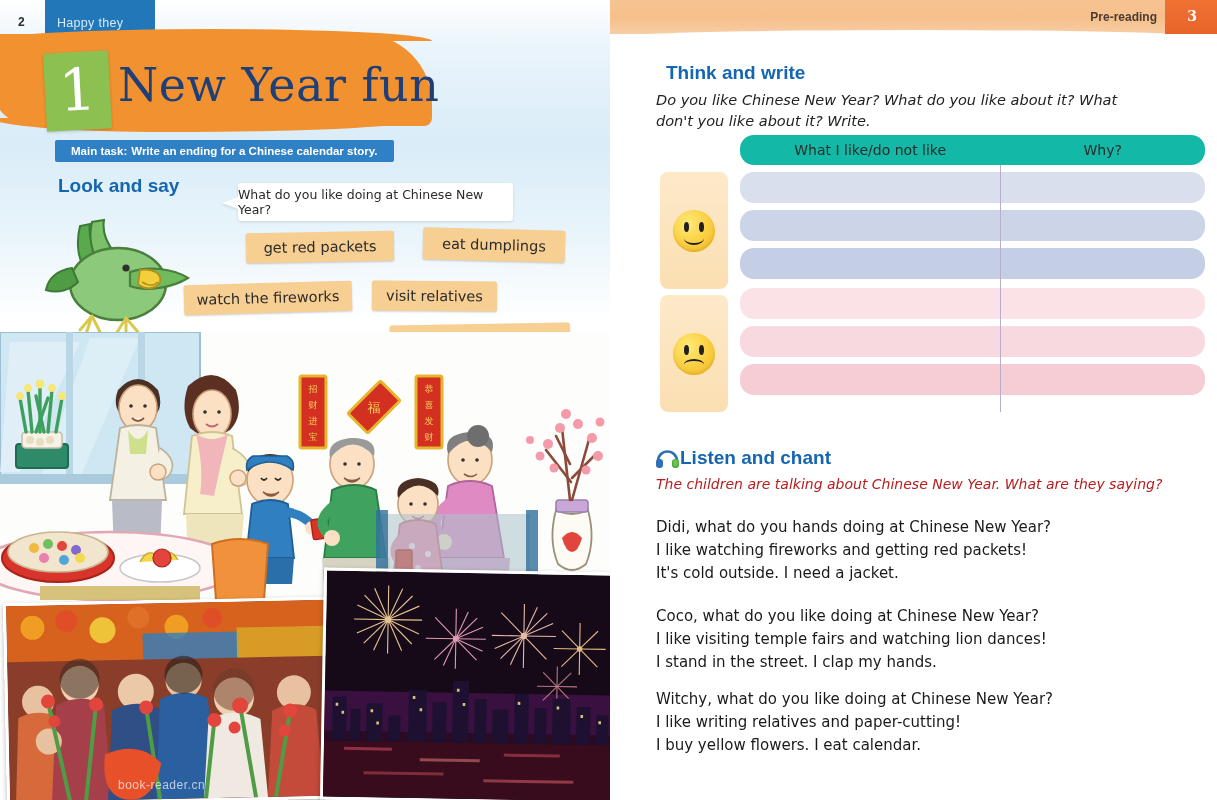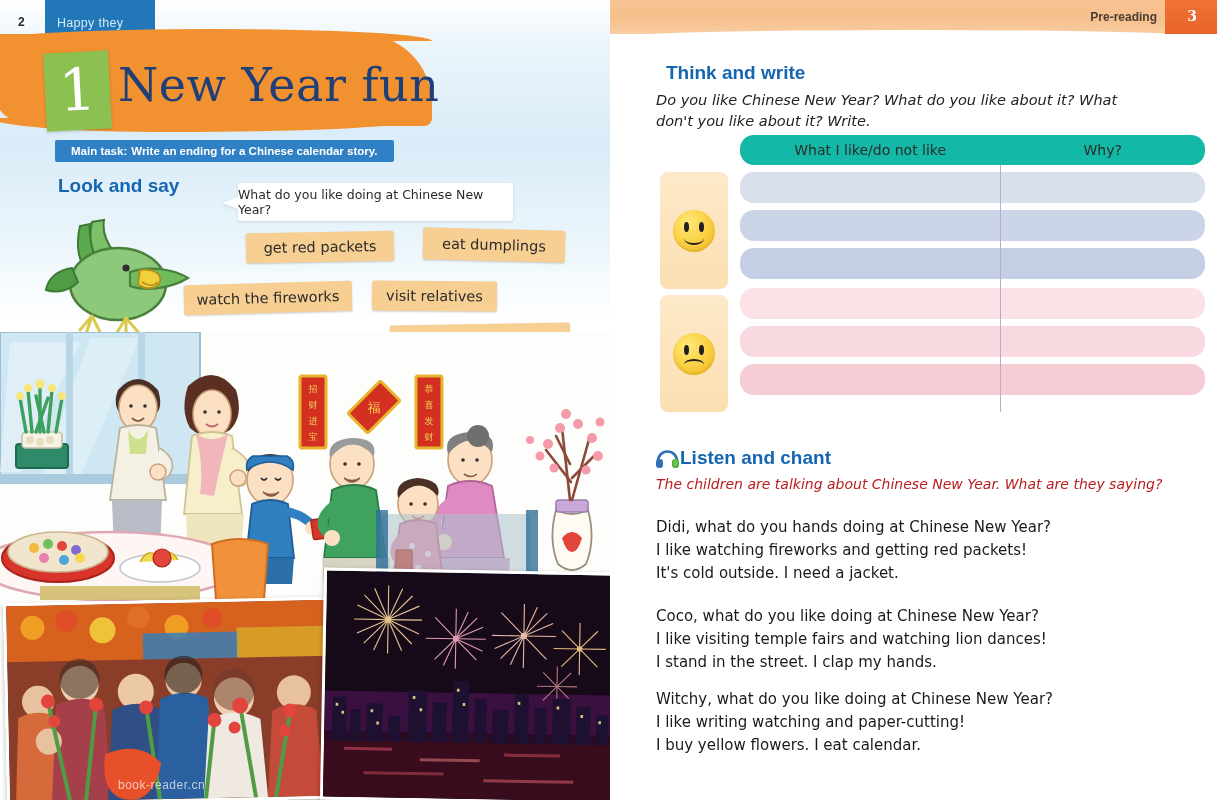--- a/index.html
+++ b/index.html
@@ -597,18 +597,18 @@
     </div>
 
     <div class="verse v2">
       <div>Coco, what do you like doing at Chinese New Year?</div>
       <div>I like visiting temple fairs and watching lion dances!</div>
       <div>I stand in the street. I clap my hands.</div>
     </div>
 
     <div class="verse v3">
       <div>Witchy, what do you like doing at Chinese New Year?</div>
-      <div>I like writing watching and paper-cutting!</div>
+      <div>I like writing relatives and paper-cutting!</div>
       <div>I buy yellow flowers. I eat calendar.</div>
     </div>
 
   </div>
 </div>
 
 </body></html>

